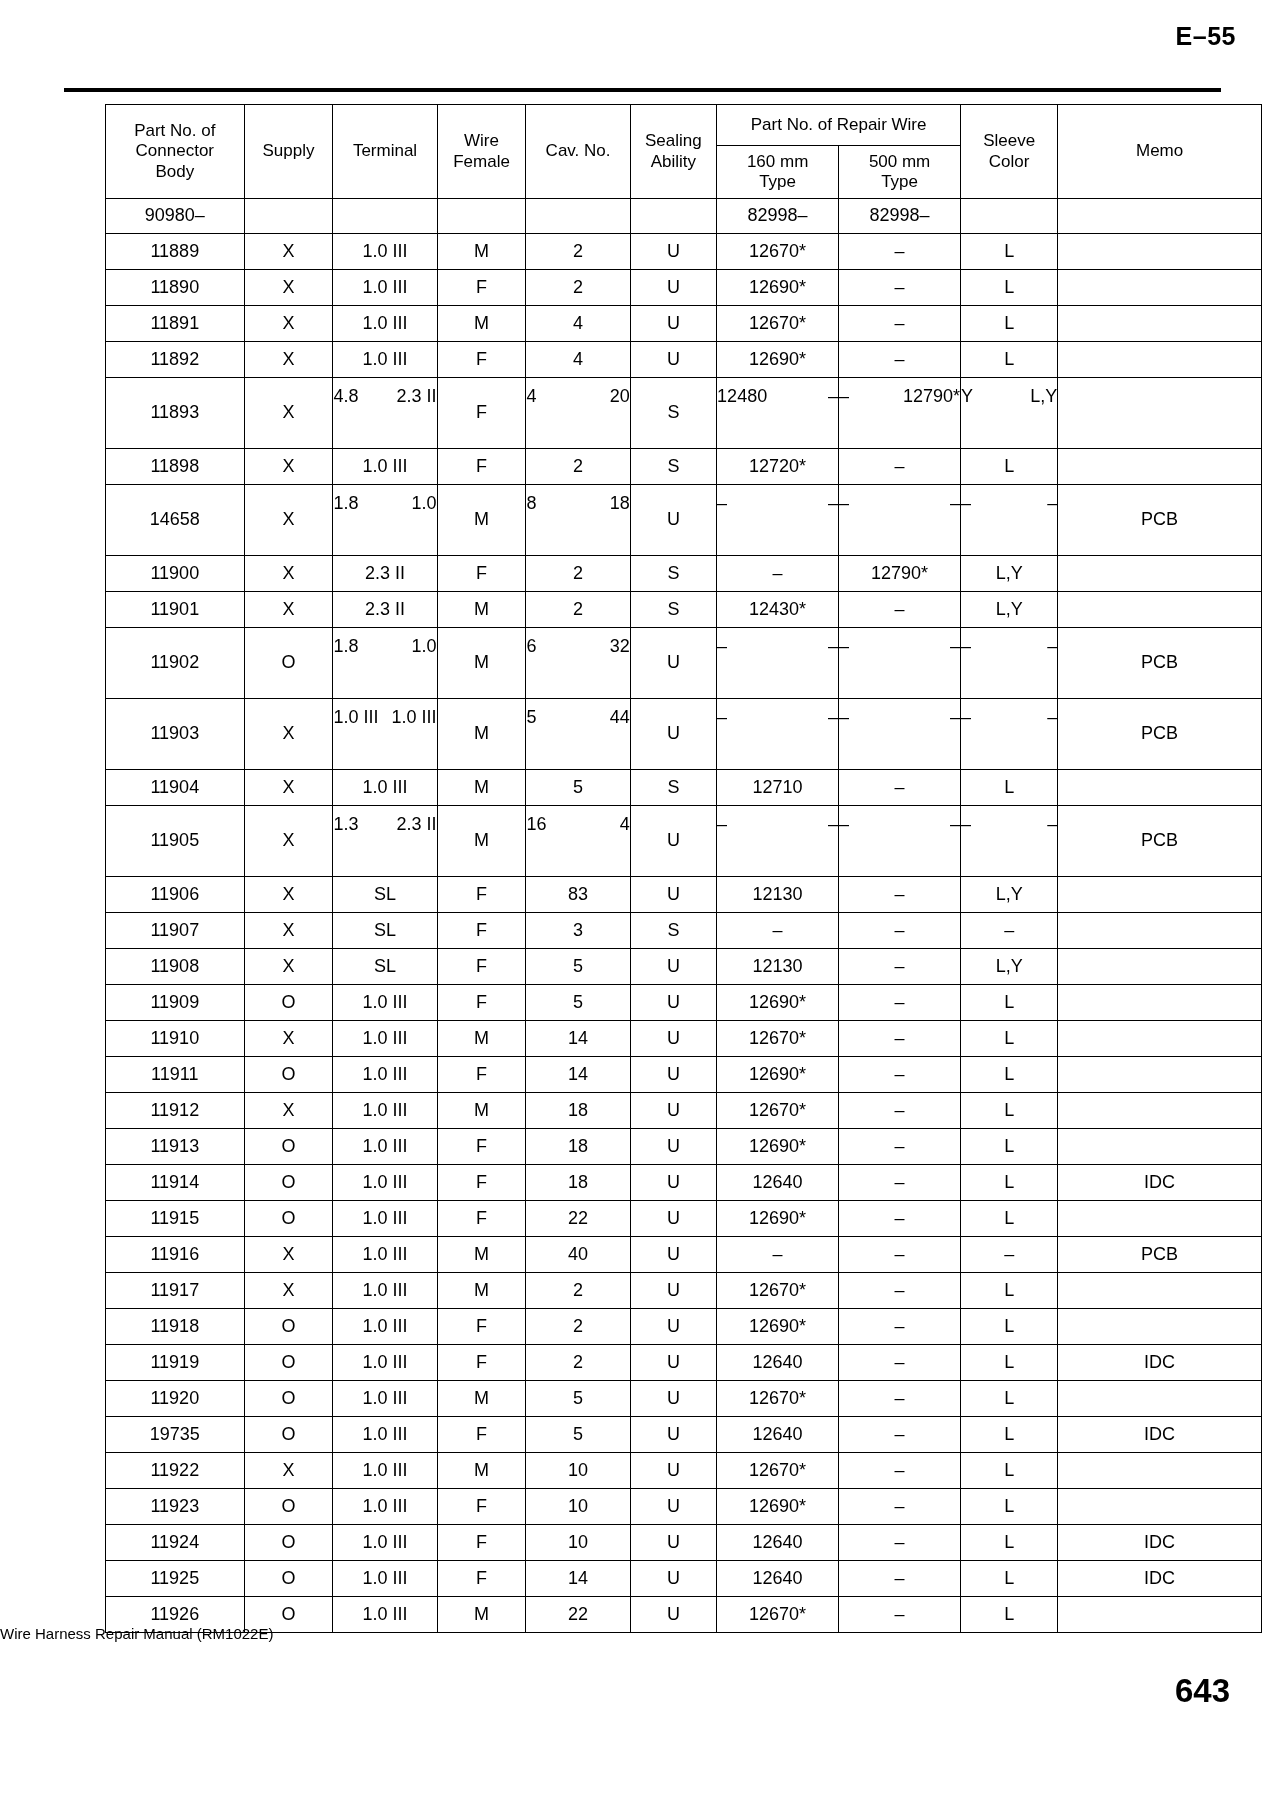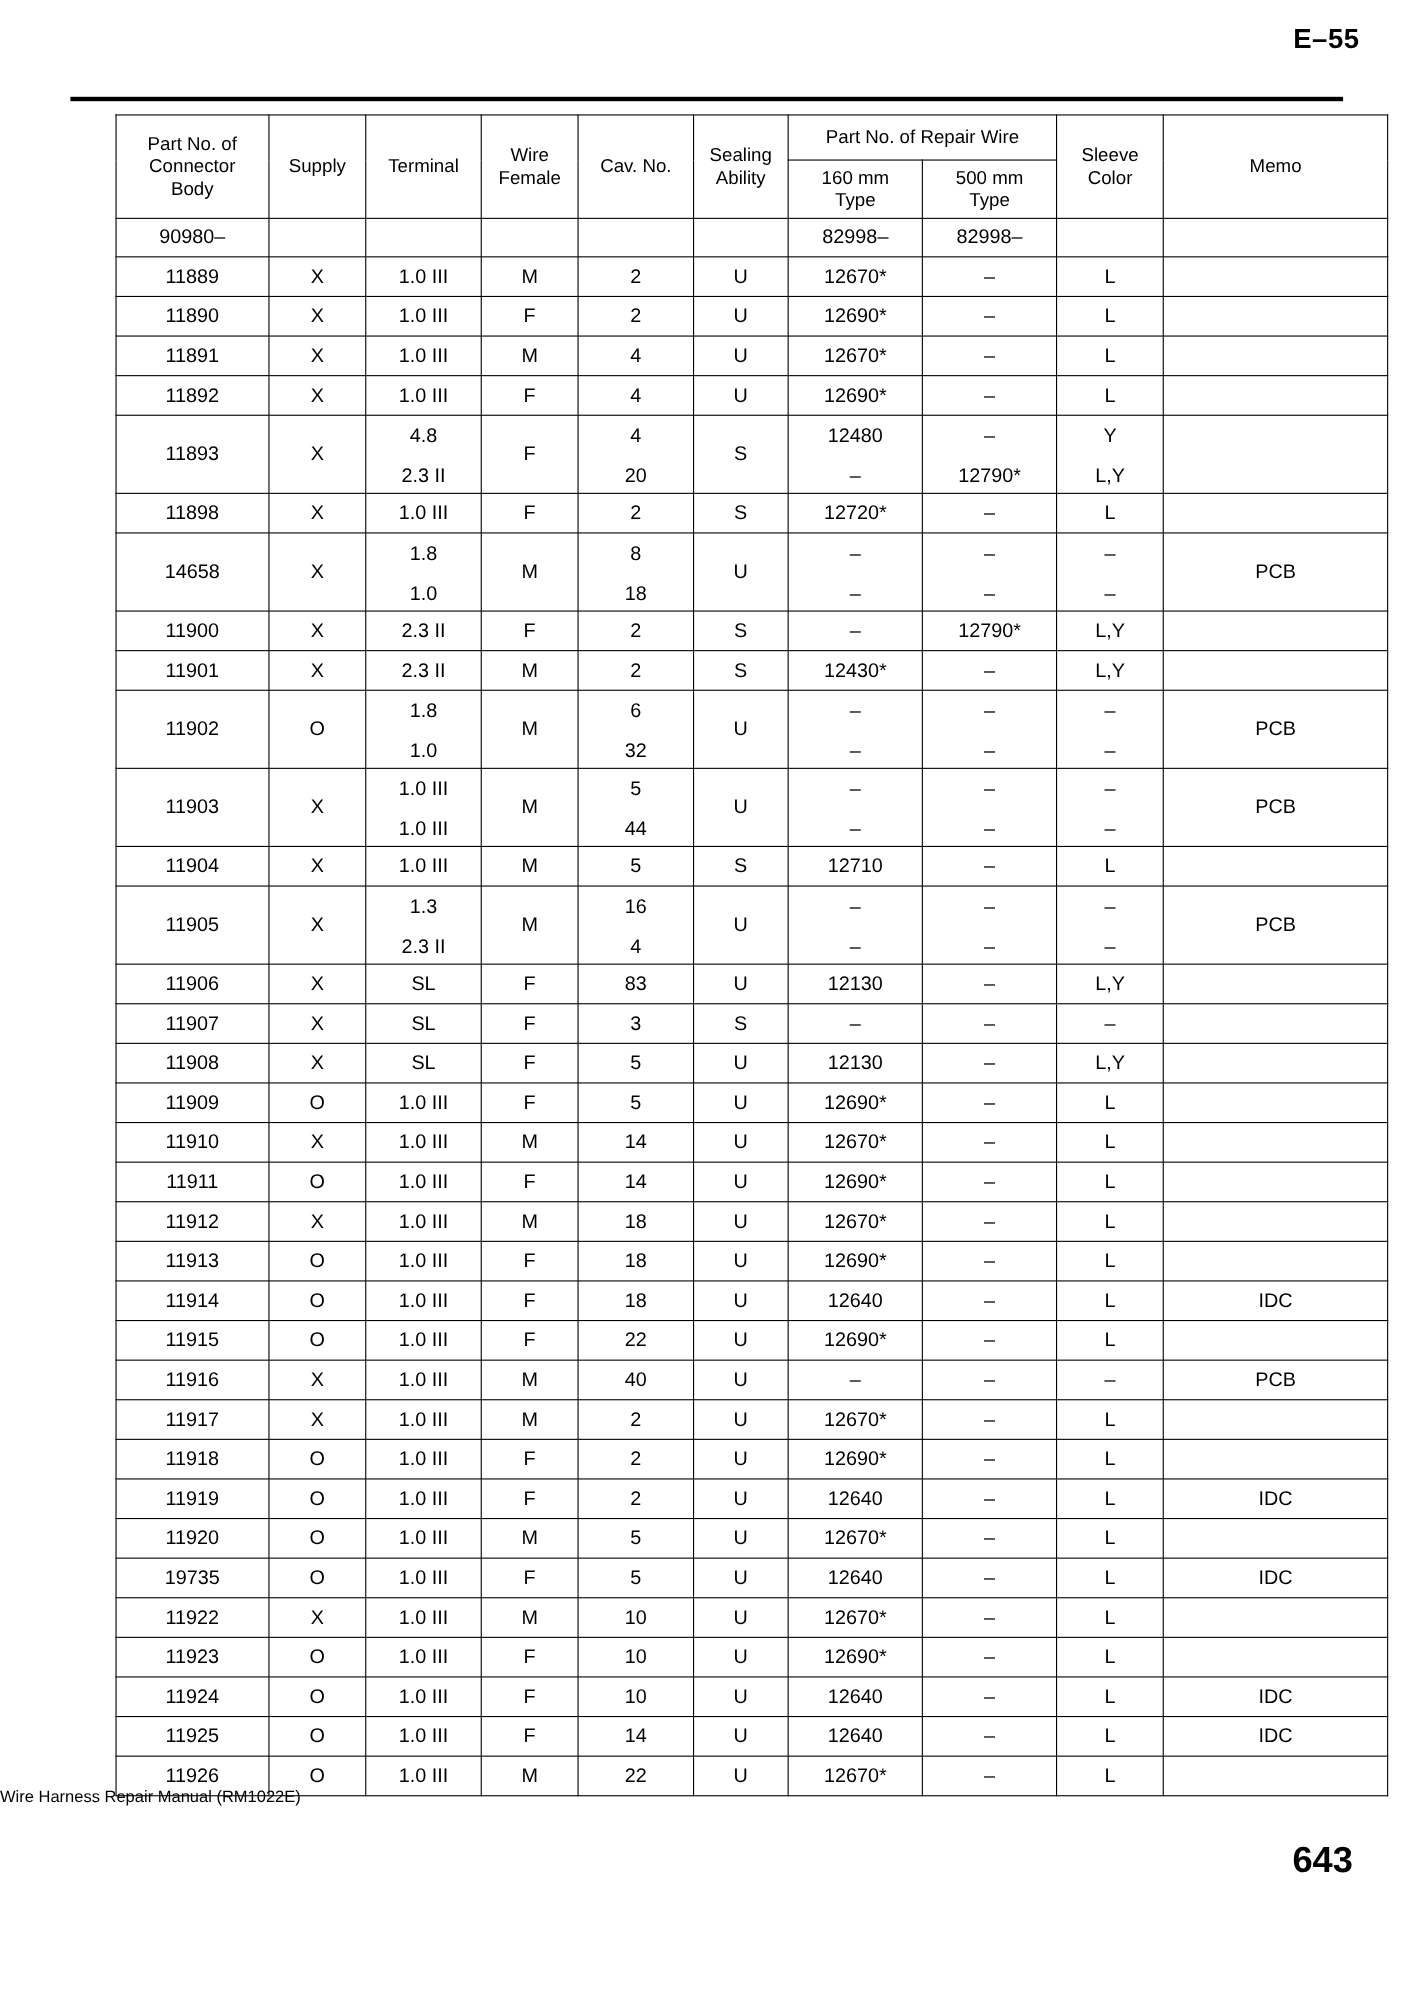--- a/index.html
+++ b/index.html
@@ -102,21 +102,21 @@
 
   
   td.d { height: 35px; font-size: 18px; }
   td.d2 { height: 70px; font-size: 18px; }
   td.part { text-align: center; }
   td.memo { text-align: left; padding-left: 9px; }
   td.prefix { text-align: left; padding-left: 7px; }
 
   .stack {
     display: flex;
-    flex-direction: column;
+    flex-direction: row;
     justify-content: space-between;
     height: 70px;
   }
   .stack > span {
     display: block;
     line-height: 1;
     padding: 9px 0;
   }
 
   

